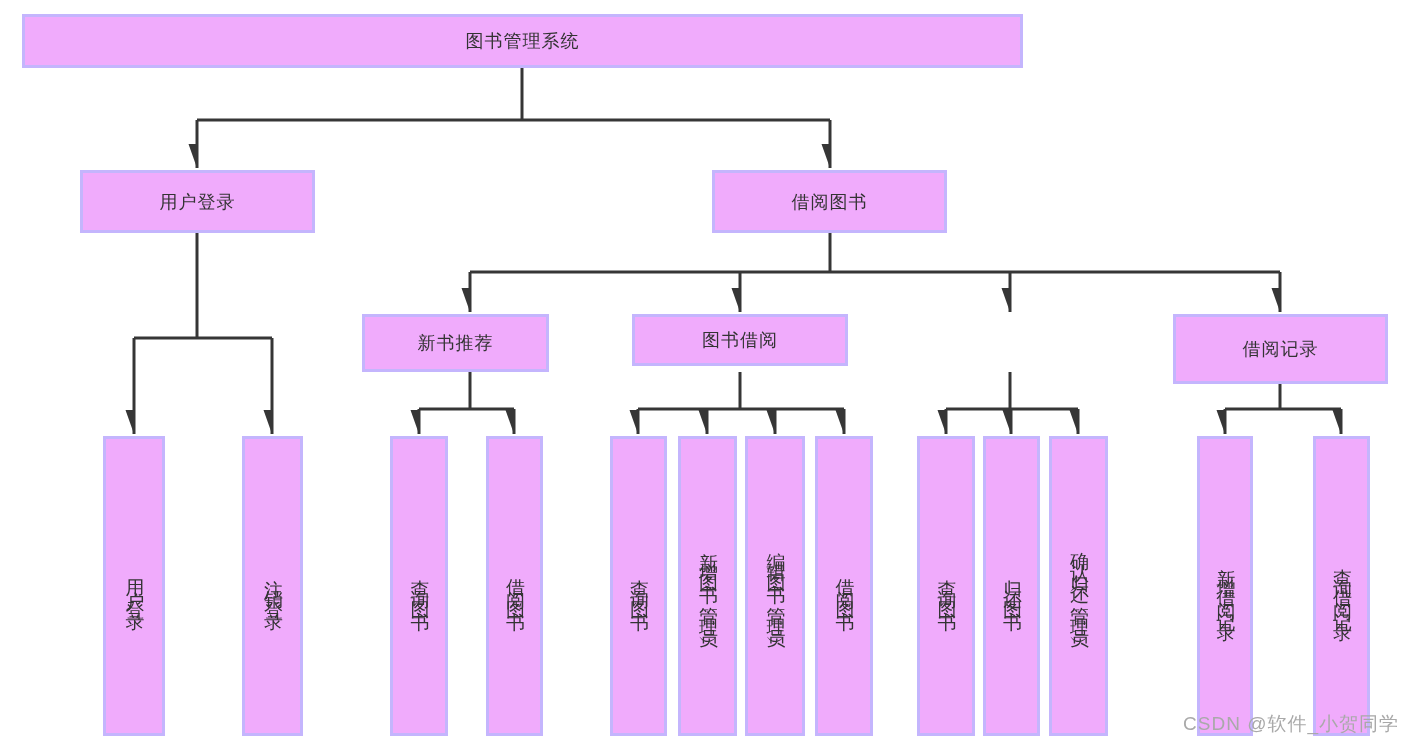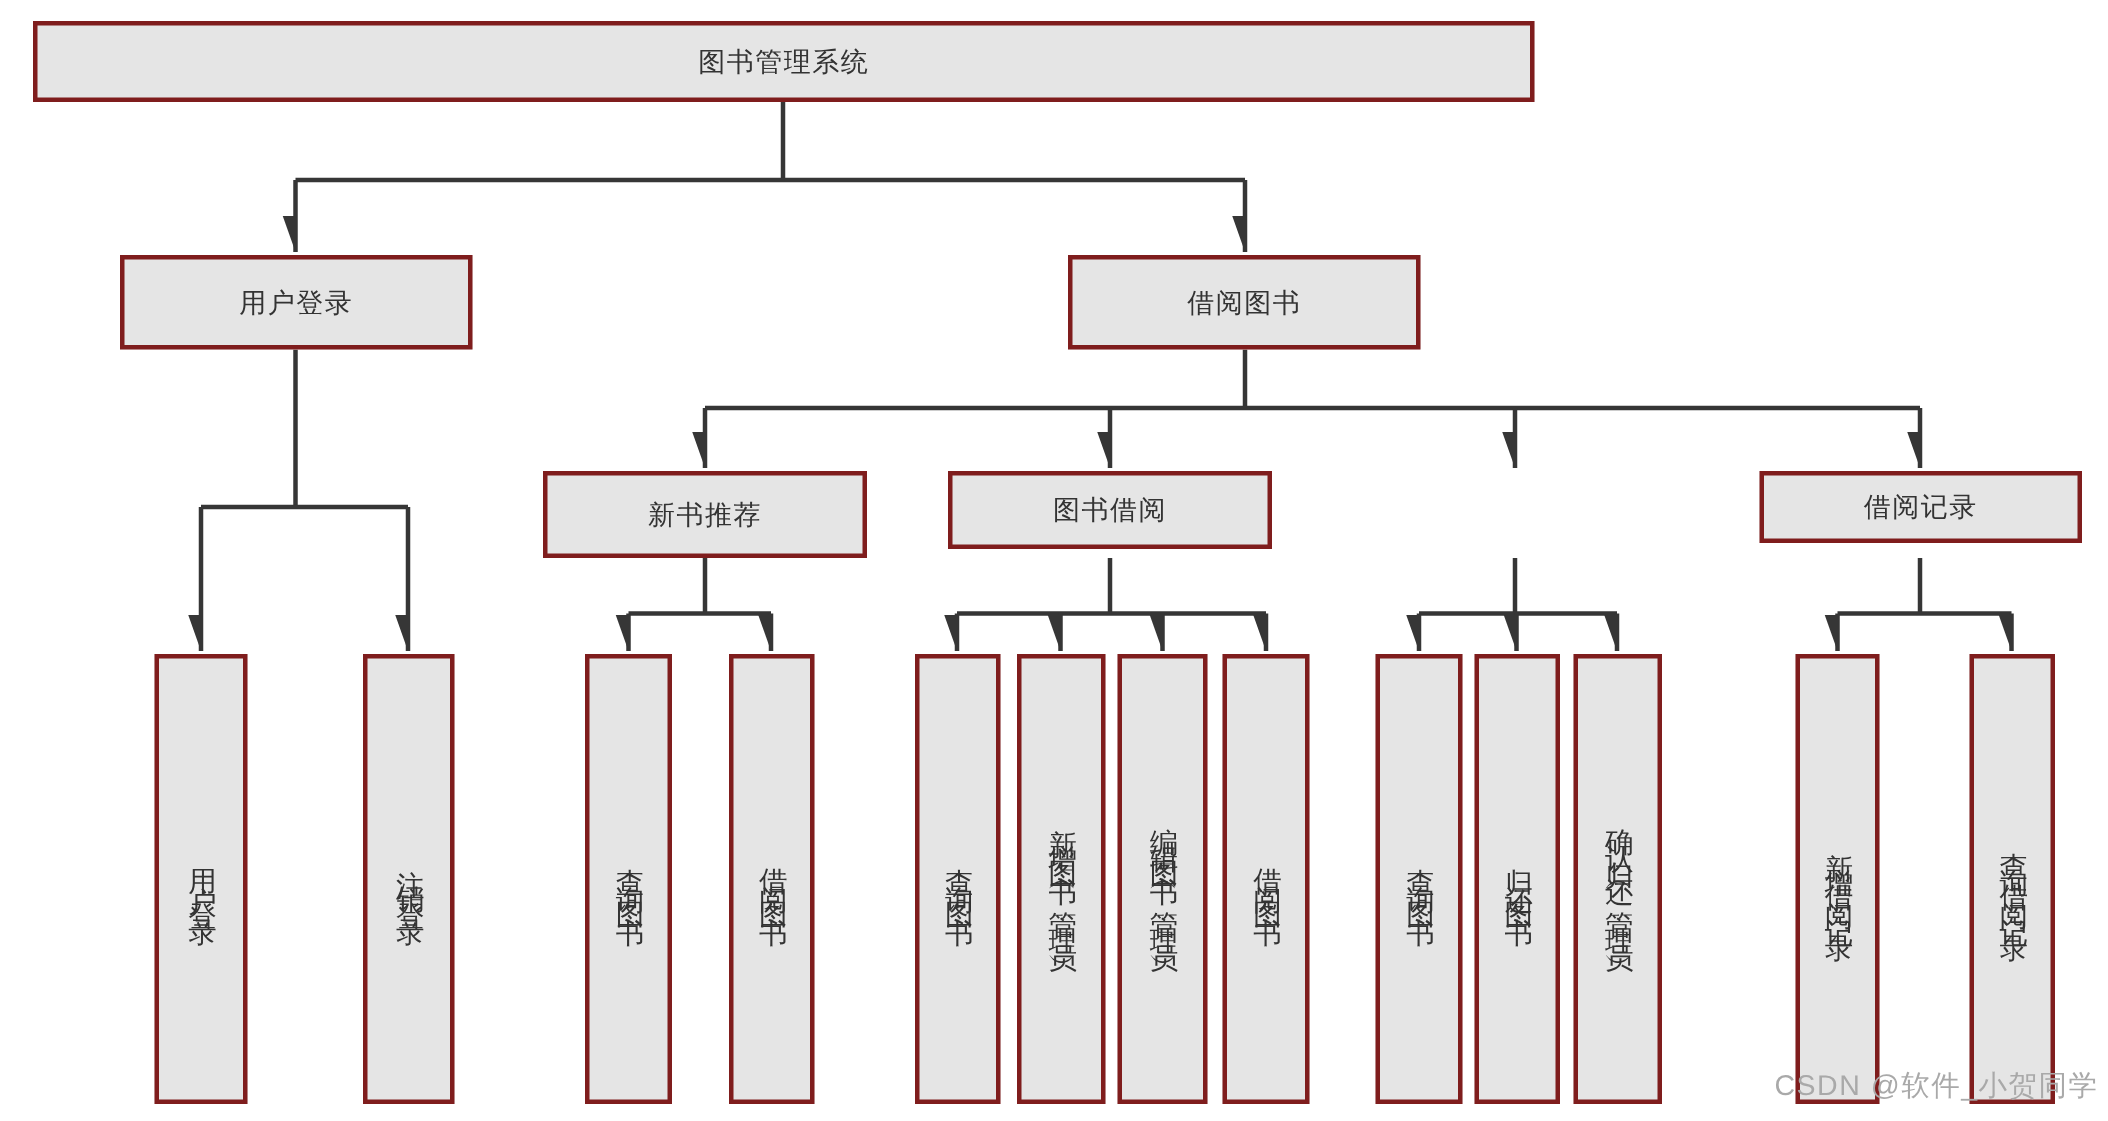--- a/index.html
+++ b/index.html
@@ -22,39 +22,39 @@
   }
   .connectors path, .connectors line, .connectors polyline {
     stroke: #363636;
     stroke-width: 3;
     fill: none;
   }
   .connectors .arrowhead { fill: #363636; stroke: none; }
 
   .node {
     position: absolute;
-    border: 3px solid #7f1d1d;
-    background: #e5e5e5;
+    border: 3px solid #c4b5fd;
+    background: #f0abfc;
     display: flex;
     align-items: center;
     justify-content: center;
     color: #333333;
     font-family: Liberation Mono, monospace;
   }
 
   .h-node { font-size: 18px; letter-spacing: 1px; }
 
   
   .root-box   { left: 22px;   top: 14px;  width: 1001px; height: 54px; }
   .l2a        { left: 80px;   top: 170px; width: 235px;  height: 63px; }
   .l2b        { left: 712px;  top: 170px; width: 235px;  height: 63px; }
-  .l3a        { left: 362px;  top: 314px; width: 216px;  height: 58px; }
+  .l3a        { left: 362px;  top: 314px; width: 187px;  height: 58px; }
   .l3b        { left: 632px;  top: 314px; width: 216px;  height: 52px; }
   .l3c        { left: 903px;  top: 314px; width: 215px;  height: 58px; }
-  .l3d        { left: 1173px; top: 314px; width: 215px;  height: 48px; }
+  .l3d        { left: 1173px; top: 314px; width: 215px;  height: 70px; }
 
   .leaf { top: 436px; height: 300px; }
   .leaf .v-label {
     writing-mode: vertical-rl;
     text-orientation: mixed;
     font-size: 19px;
     letter-spacing: 11px;
     white-space: nowrap;
     color: #333333;
   }

